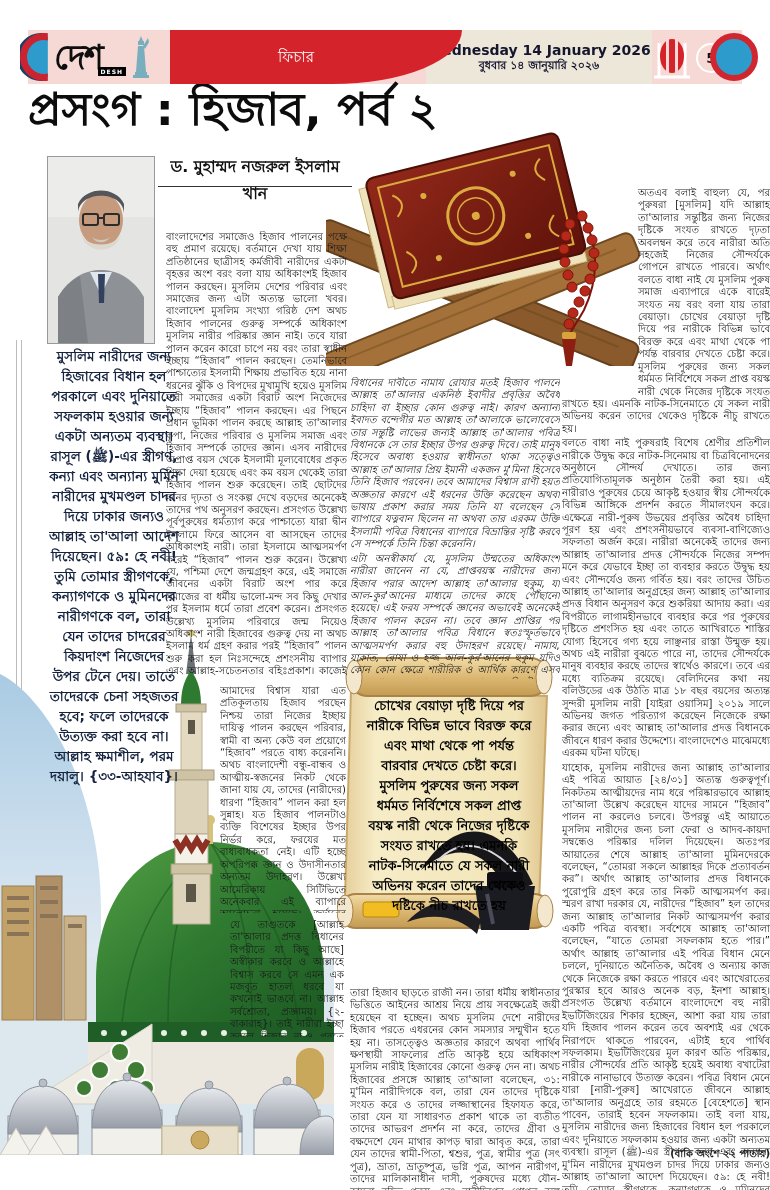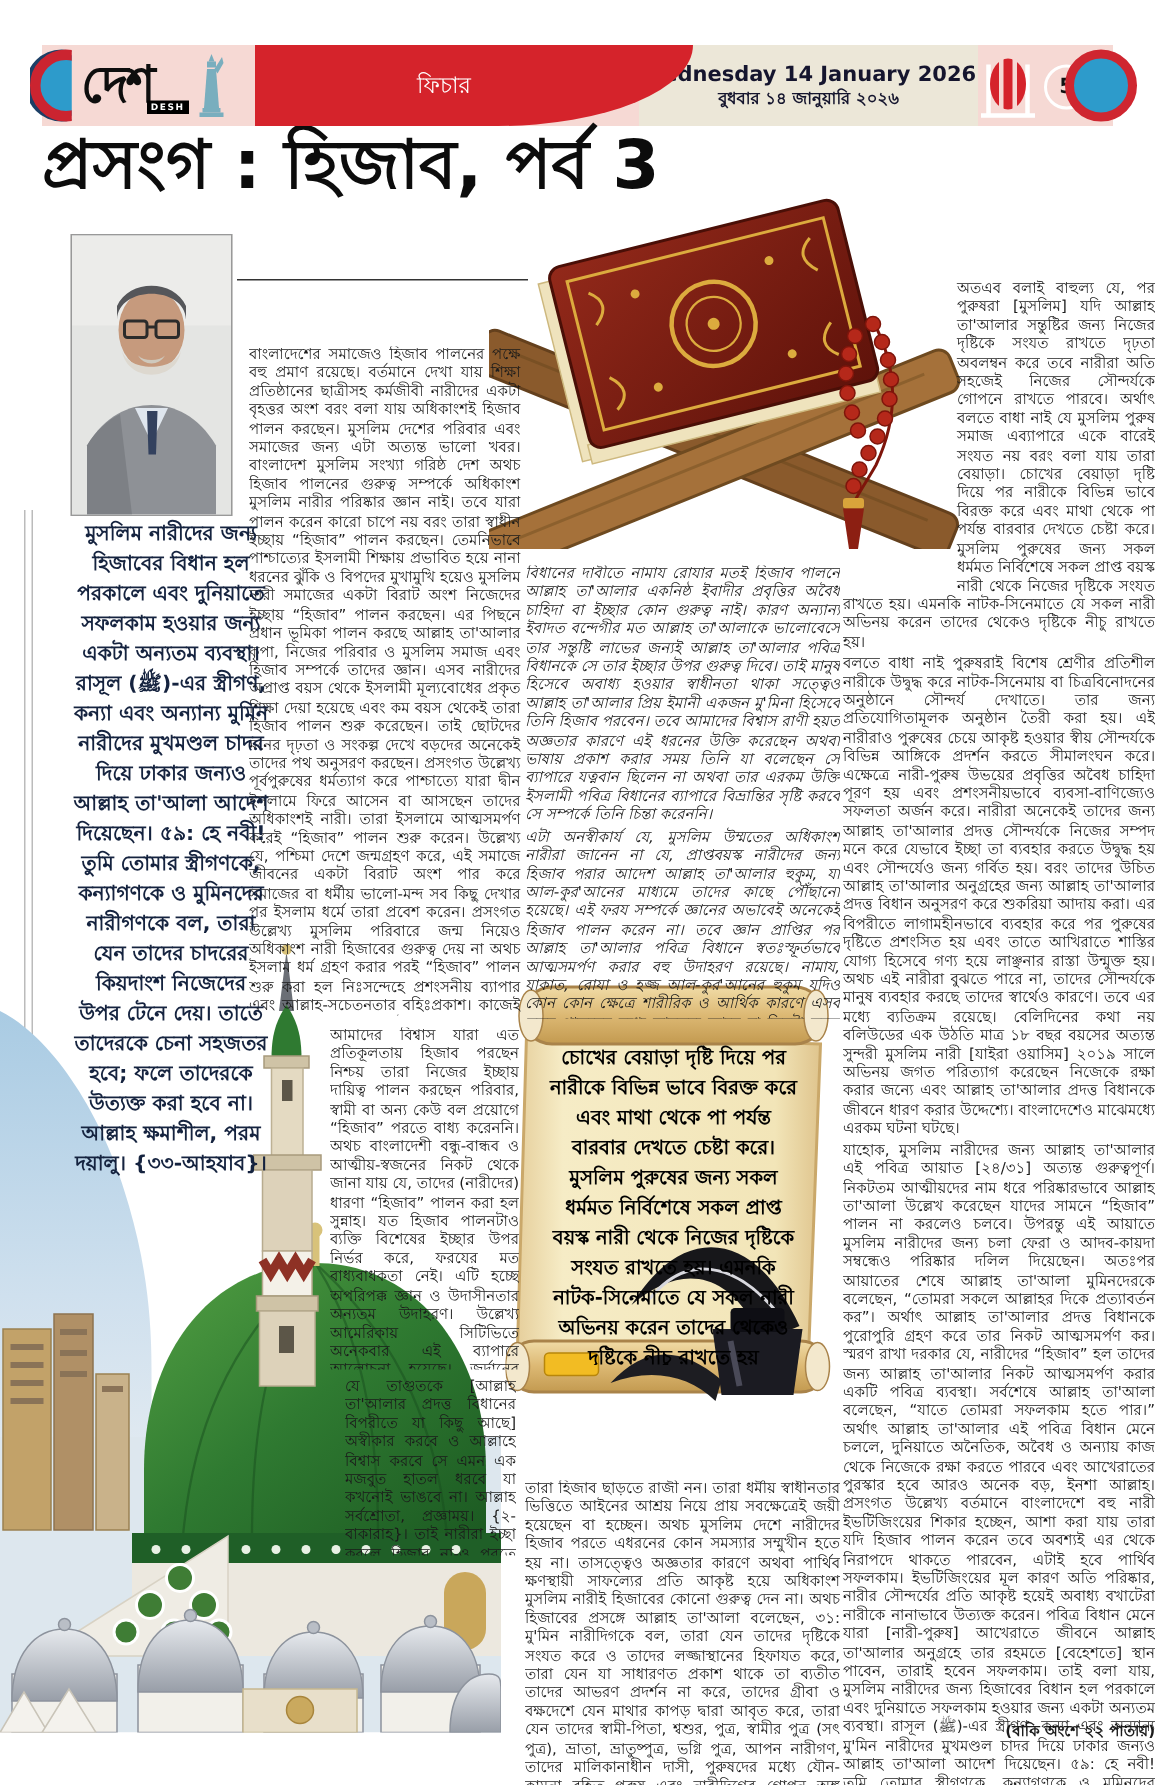--- a/index.html
+++ b/index.html
@@ -90,21 +90,22 @@
     <svg class="gate-icon" viewBox="0 0 40 44">
       <path d="M7,42 V8 M33,42 V8 M2,42 H38" stroke="#fff" stroke-width="3" fill="none"></path>
       <ellipse cx="20" cy="21" rx="12" ry="17" fill="#d5232b"></ellipse>
       <rect x="14" y="4" width="3" height="34" fill="#f6d9d4"></rect>
       <rect x="23" y="4" width="3" height="34" fill="#f6d9d4"></rect>
     </svg>
     <div class="page-circle">5</div>
     <div class="cap-right"></div>
   </div>
 
-  <div class="headline">প্রসংগ : হিজাব, পর্ব 3</div>
+  <div class="headline">প্রসংগ : হিজাব, পর্ব ২</div>
+  <div class="byline">ড. মুহাম্মদ নজরুল ইসলাম খান</div>
   <div class="byline-rule"></div>
 
   <div class="author-photo">
     <svg viewBox="0 0 106 186" width="106" height="186">
       <rect width="106" height="186" fill="#e4e5e3"></rect>
       <rect width="106" height="60" fill="#ececea"></rect>
       <path d="M10,186 L10,140 C22,120 38,113 53,113 C68,113 84,120 96,140 L96,186 Z" fill="#8e9196"></path>
       <path d="M10,186 L10,140 C16,130 24,123 32,119 L40,186 Z" fill="#7d8085"></path>
       <polygon points="42,115 53,138 64,115" fill="#dfe6ee"></polygon>
       <polygon points="50,117 57,117 56,146 51,146" fill="#33415e"></polygon>

